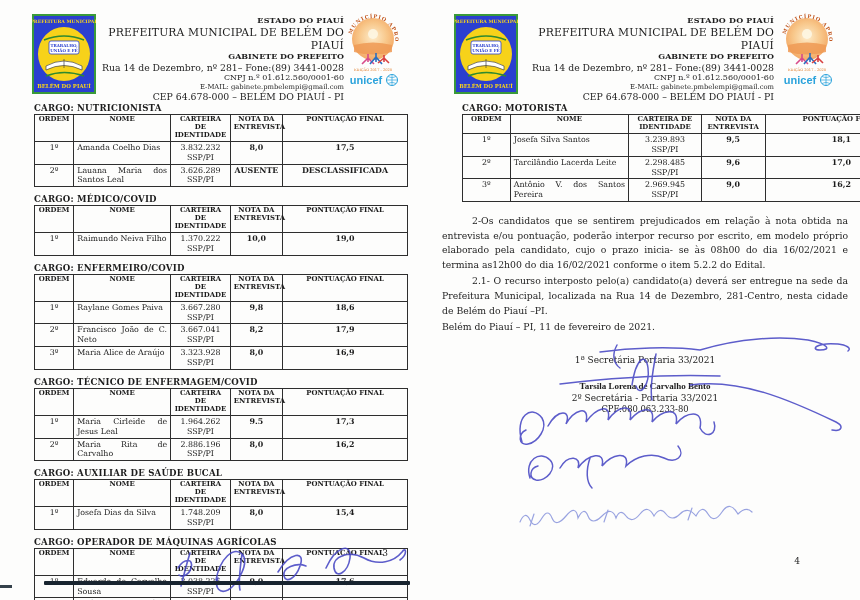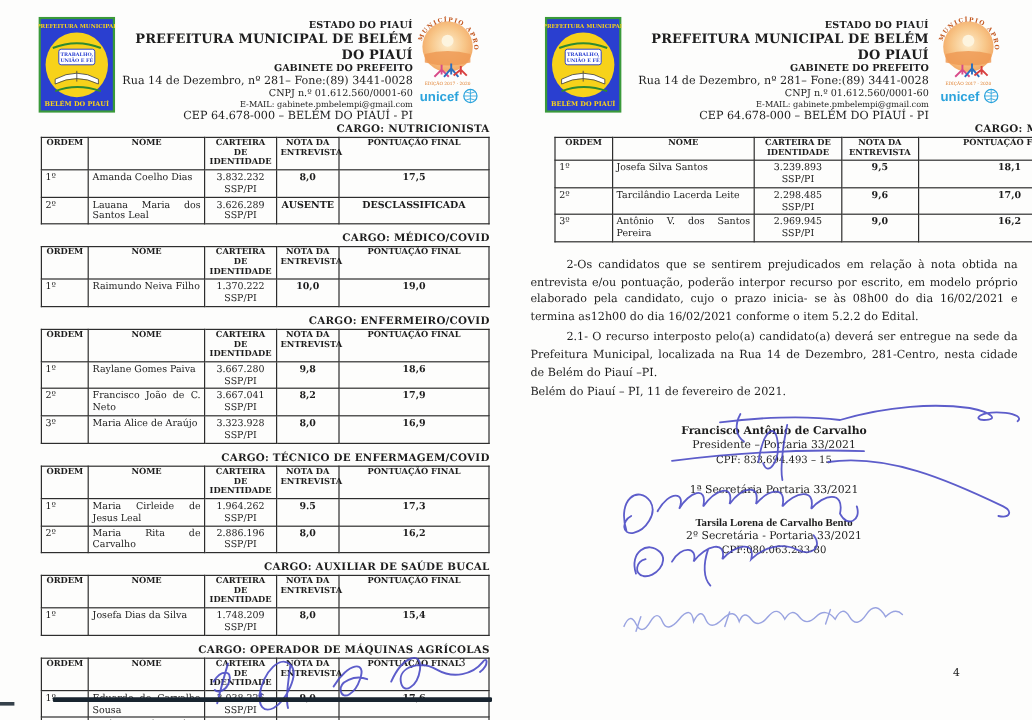--- a/index.html
+++ b/index.html
@@ -6,42 +6,42 @@
   .canvas { position:relative; width:860px; height:600px; background:#fcfcfa; overflow:hidden;
             font-family:"DejaVu Serif","Liberation Serif",serif; color:#1d1d1d; }
   .page { position:absolute; top:0; width:430px; height:600px; background:#fdfdfc; }
   .page-left { left:0; }
   .page-right { left:430px; }
 
   
   .hdr { position:absolute; top:12px; left:0; right:0; height:92px; }
   .hdr-text { position:absolute; left:94px; right:86px; top:4px; text-align:right; line-height:1.22; }
   .h1 { font-size:8px;  font-weight:bold; letter-spacing:.2px; }
-  .h2 { font-size:10.8px; font-weight:bold; letter-spacing:.1px; }
+  .h2 { font-size:10.8px; font-weight:normal; letter-spacing:.1px; }
   .h3 { font-size:8px;  font-weight:bold;margin-left:36px; }
   .h4 { font-size:9.3px; }
   .h5 { font-size:8px; }
   .h6 { font-size:6.8px; }
   .h7 { font-size:9.3px; }
   .crest { position:absolute; left:32px; top:2px; }
   .seal  { position:absolute; right:26px; top:0; }
 
   
   .content-l { position:absolute; top:103px; left:34px; width:374px; }
   .content-r-table { position:absolute; top:103px; left:32px; width:456px; }
   .tbl-block { margin-bottom:7px; }
-  .tbl-title { text-align:right; font-weight:bold; font-size:8.6px; letter-spacing:.2px; margin-bottom:1px; }
+  .tbl-title { text-align:left; font-weight:bold; font-size:8.6px; letter-spacing:.2px; margin-bottom:1px; }
   table.rtab { width:100%; border-collapse:collapse; table-layout:fixed; }
   table.rtab col.c0 { width:10.5%; } table.rtab col.c1 { width:26%; }
   table.rtab col.c2 { width:16%;  } table.rtab col.c3 { width:14%; }
   table.rtab col.c4 { width:33.5%; }
   table.rtab th, table.rtab td { border:1px solid #2e2e2e; padding:1px 3px; vertical-align:top; }
   table.rtab th { font-size:6.9px; font-weight:bold; text-align:center; white-space:pre-line; line-height:1.15; }
   table.rtab td { font-size:7.9px; line-height:1.25; }
-  td.cell0 { }
+  td.cell0 { text-align:center; }
   td.cell1 { text-align:justify; }
   td.cell2 { text-align:center; white-space:pre-line; }
   td.cell3, td.cell4 { text-align:center; font-weight:bold; }
 
   
   .body-text { position:absolute; top:214px; left:12px; width:406px; }
   .body-text p { margin:0; font-size:9.3px; line-height:14.6px; text-align:justify; text-indent:30px; }
   .body-text p + p { margin-top:2px; }
   .date-line { margin-top:8px; text-align:center; font-size:9.3px; text-indent:0 !important; }
 
@@ -505,25 +505,20 @@
       </div>
     </div>
 
     <div class="body-text">
       <p>2-Os candidatos que se sentirem prejudicados em relação à nota obtida na entrevista e/ou pontuação, poderão interpor recurso por escrito, em modelo próprio elaborado pela candidato, cujo o prazo inicia- se às 08h00 do dia 16/02/2021 e termina as12h00 do dia 16/02/2021 conforme o item 5.2.2 do Edital.</p>
       <p>2.1- O recurso interposto pelo(a) candidato(a) deverá ser entregue na sede da Prefeitura Municipal, localizada na Rua 14 de Dezembro, 281-Centro, nesta cidade de Belém do Piauí –PI.</p>
       <p class="date-line">Belém do Piauí – PI, 11 de fevereiro de 2021.</p>
 
       <div class="sigs">
         <div class="sig-block">
-          <div class="sig-name">Francisco Antônio de Carvalho</div>
-          <div class="sig-role">Presidente – Portaria 33/2021</div>
-          <div class="sig-cpf">CPF: 833.694.493 – 15</div>
-        </div>
-        <div class="sig-block">
           <div class="sig-role">1ª Secretária Portaria 33/2021</div>
         </div>
         <div class="sig-block sig-alt">
           <div class="sig-name">Tarsila Lorena de Carvalho Bento</div>
           <div class="sig-role">2º Secretária - Portaria 33/2021</div>
           <div class="sig-cpf">CPF:080.063.233-80</div>
         </div>
       </div>
     </div>
 

